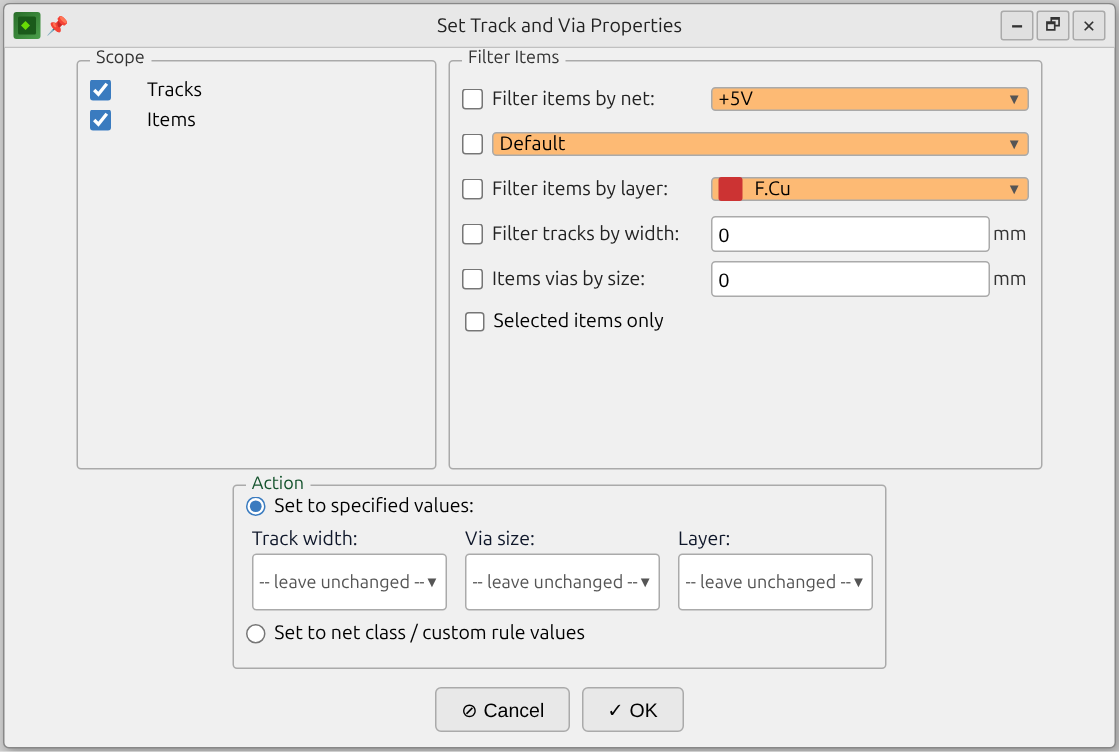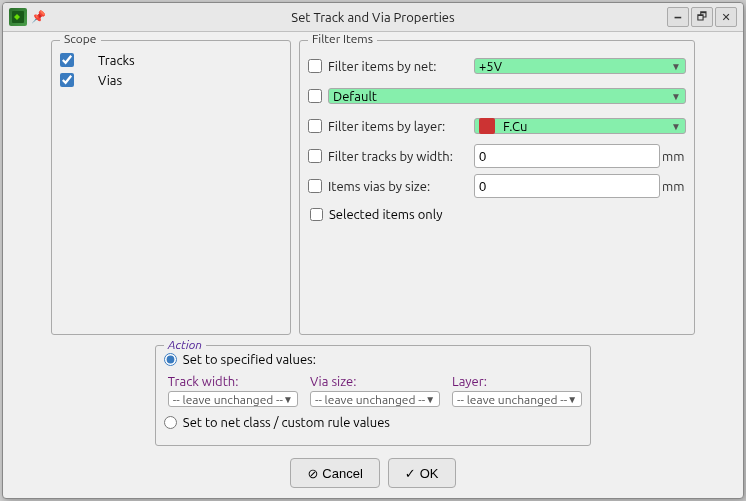--- a/index.html
+++ b/index.html
@@ -145,21 +145,21 @@
     .filter-row label {
       min-width: 140px;
       font-size: 13px;
       color: #222;
     }
     .select-field {
       flex: 1;
       height: 16px;
       border: 1px solid #aaa;
       border-radius: 3px;
-      background: #86efac;
+      background: #fdba74;
       padding: 0 4px;
       font-size: 13px;
       display: flex;
       align-items: center;
       justify-content: space-between;
       cursor: pointer;
     }
     .select-field-inner {
       display: flex;
       align-items: center;
@@ -219,24 +219,24 @@
       margin-left: 4px;
     }
     .dropdown-group {
       display: flex;
       flex-direction: column;
       gap: 3px;
       flex: 1;
     }
     .dropdown-group label {
       font-size: 13px;
-      color: #701a75;
+      color: #0f172a;
     }
     .select-dropdown {
-      height: 16px;
+      height: 38px;
       border: 1px solid #aaa;
       border-radius: 3px;
       background: white;
       padding: 0 4px;
       font-size: 13px;
       display: flex;
       align-items: center;
       justify-content: space-between;
       cursor: pointer;
     }
@@ -305,21 +305,21 @@
 
       <div class="group-box scope-box">
         <span class="group-label">Scope</span>
         <div class="scope-content">
           <div class="checkbox-row">
             <input type="checkbox" checked="" style="">
             <label>Tracks</label>
           </div>
           <div class="checkbox-row">
             <input type="checkbox" checked="" style="">
-            <label>Vias</label>
+            <label>Items</label>
           </div>
         </div>
       </div>
 
       <div class="group-box filter-box">
         <span class="group-label">Filter Items</span>
         <div class="filter-content">
 
           <div class="filter-row">
             <input type="checkbox" style="">
@@ -374,21 +374,21 @@
             <input type="checkbox" style="">
             <label>Selected items only</label>
           </div>
 
         </div>
       </div>
     </div>
 
     <div class="action-section">
       <div class="action-label-container">
-        <span style="font-size:12px;color:#4c1d95;background:#f0f0f0;font-style:italic;">Action</span>
+        <span style="font-size:12px;color:#14532d;background:#f0f0f0;">Action</span>
       </div>
 
       <div class="radio-row">
         <input type="radio" name="action-radio" checked="" style="">
         <label>Set to specified values:</label>
       </div>
 
       <div class="dropdown-row">
 
         <div class="dropdown-group">

